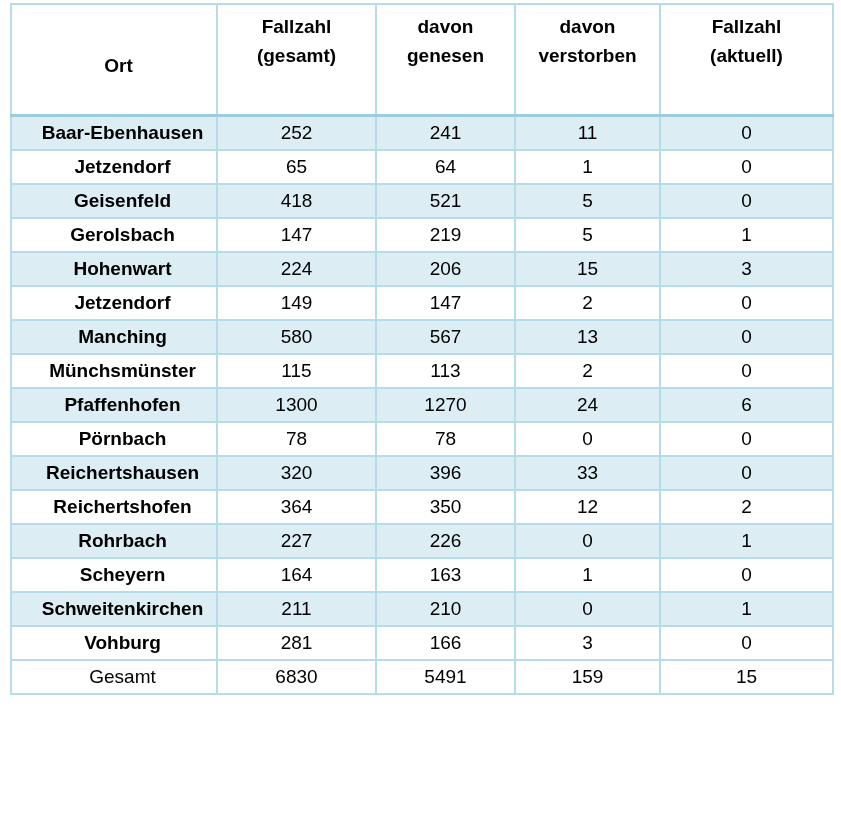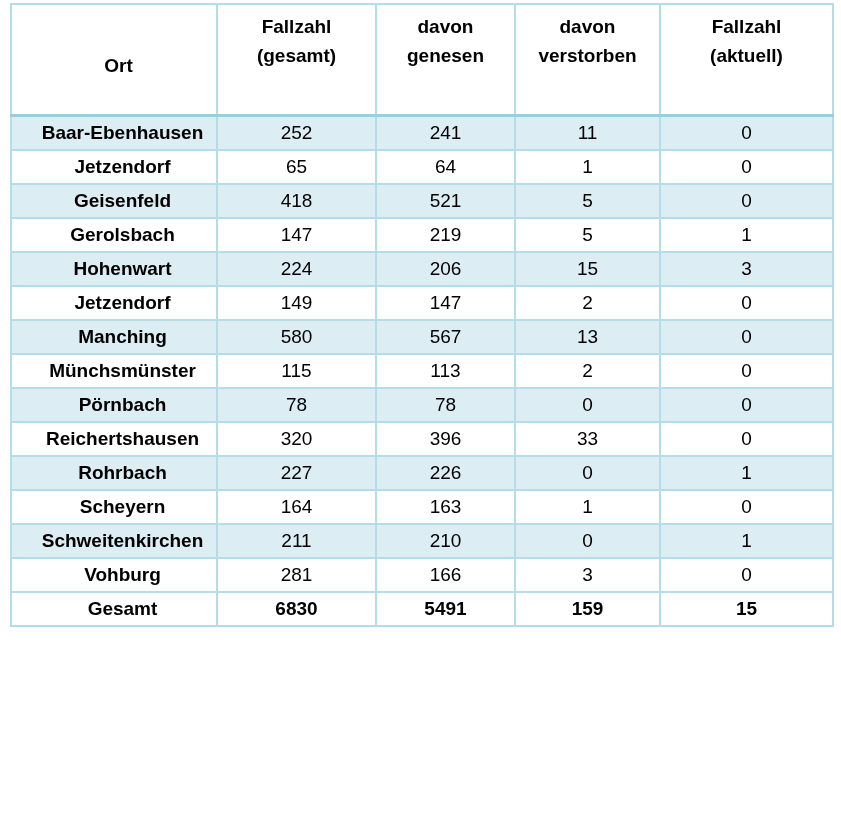--- a/index.html
+++ b/index.html
@@ -71,21 +71,21 @@
   tbody td.ort{
     text-align:center;
     padding-left:17px;
     font-weight:bold;
   }
   tbody tr:nth-child(odd) td{
     background:var(--zebra);
   }
   tbody tr.total td{
     background:var(--bg);
-    font-weight:bold;
+    font-weight:normal;
   }
 </style>
 </head>
 <body>
 
 <div class="page">
   <table class="fallzahlen">
     <colgroup>
       <col style="width:206px">
       <col style="width:159px">
@@ -167,32 +167,46 @@
           <td>0</td>
         </tr>
         <tr>
           <td class="ort">Münchsmünster</td>
           <td>115</td>
           <td>113</td>
           <td>2</td>
           <td>0</td>
         </tr>
         <tr>
+          <td class="ort">Pfaffenhofen</td>
+          <td>1300</td>
+          <td>1270</td>
+          <td>24</td>
+          <td>6</td>
+        </tr>
+        <tr>
           <td class="ort">Pörnbach</td>
           <td>78</td>
           <td>78</td>
           <td>0</td>
           <td>0</td>
         </tr>
         <tr>
           <td class="ort">Reichertshausen</td>
           <td>320</td>
           <td>396</td>
           <td>33</td>
           <td>0</td>
+        </tr>
+        <tr>
+          <td class="ort">Reichertshofen</td>
+          <td>364</td>
+          <td>350</td>
+          <td>12</td>
+          <td>2</td>
         </tr>
         <tr>
           <td class="ort">Rohrbach</td>
           <td>227</td>
           <td>226</td>
           <td>0</td>
           <td>1</td>
         </tr>
         <tr>
           <td class="ort">Scheyern</td>

